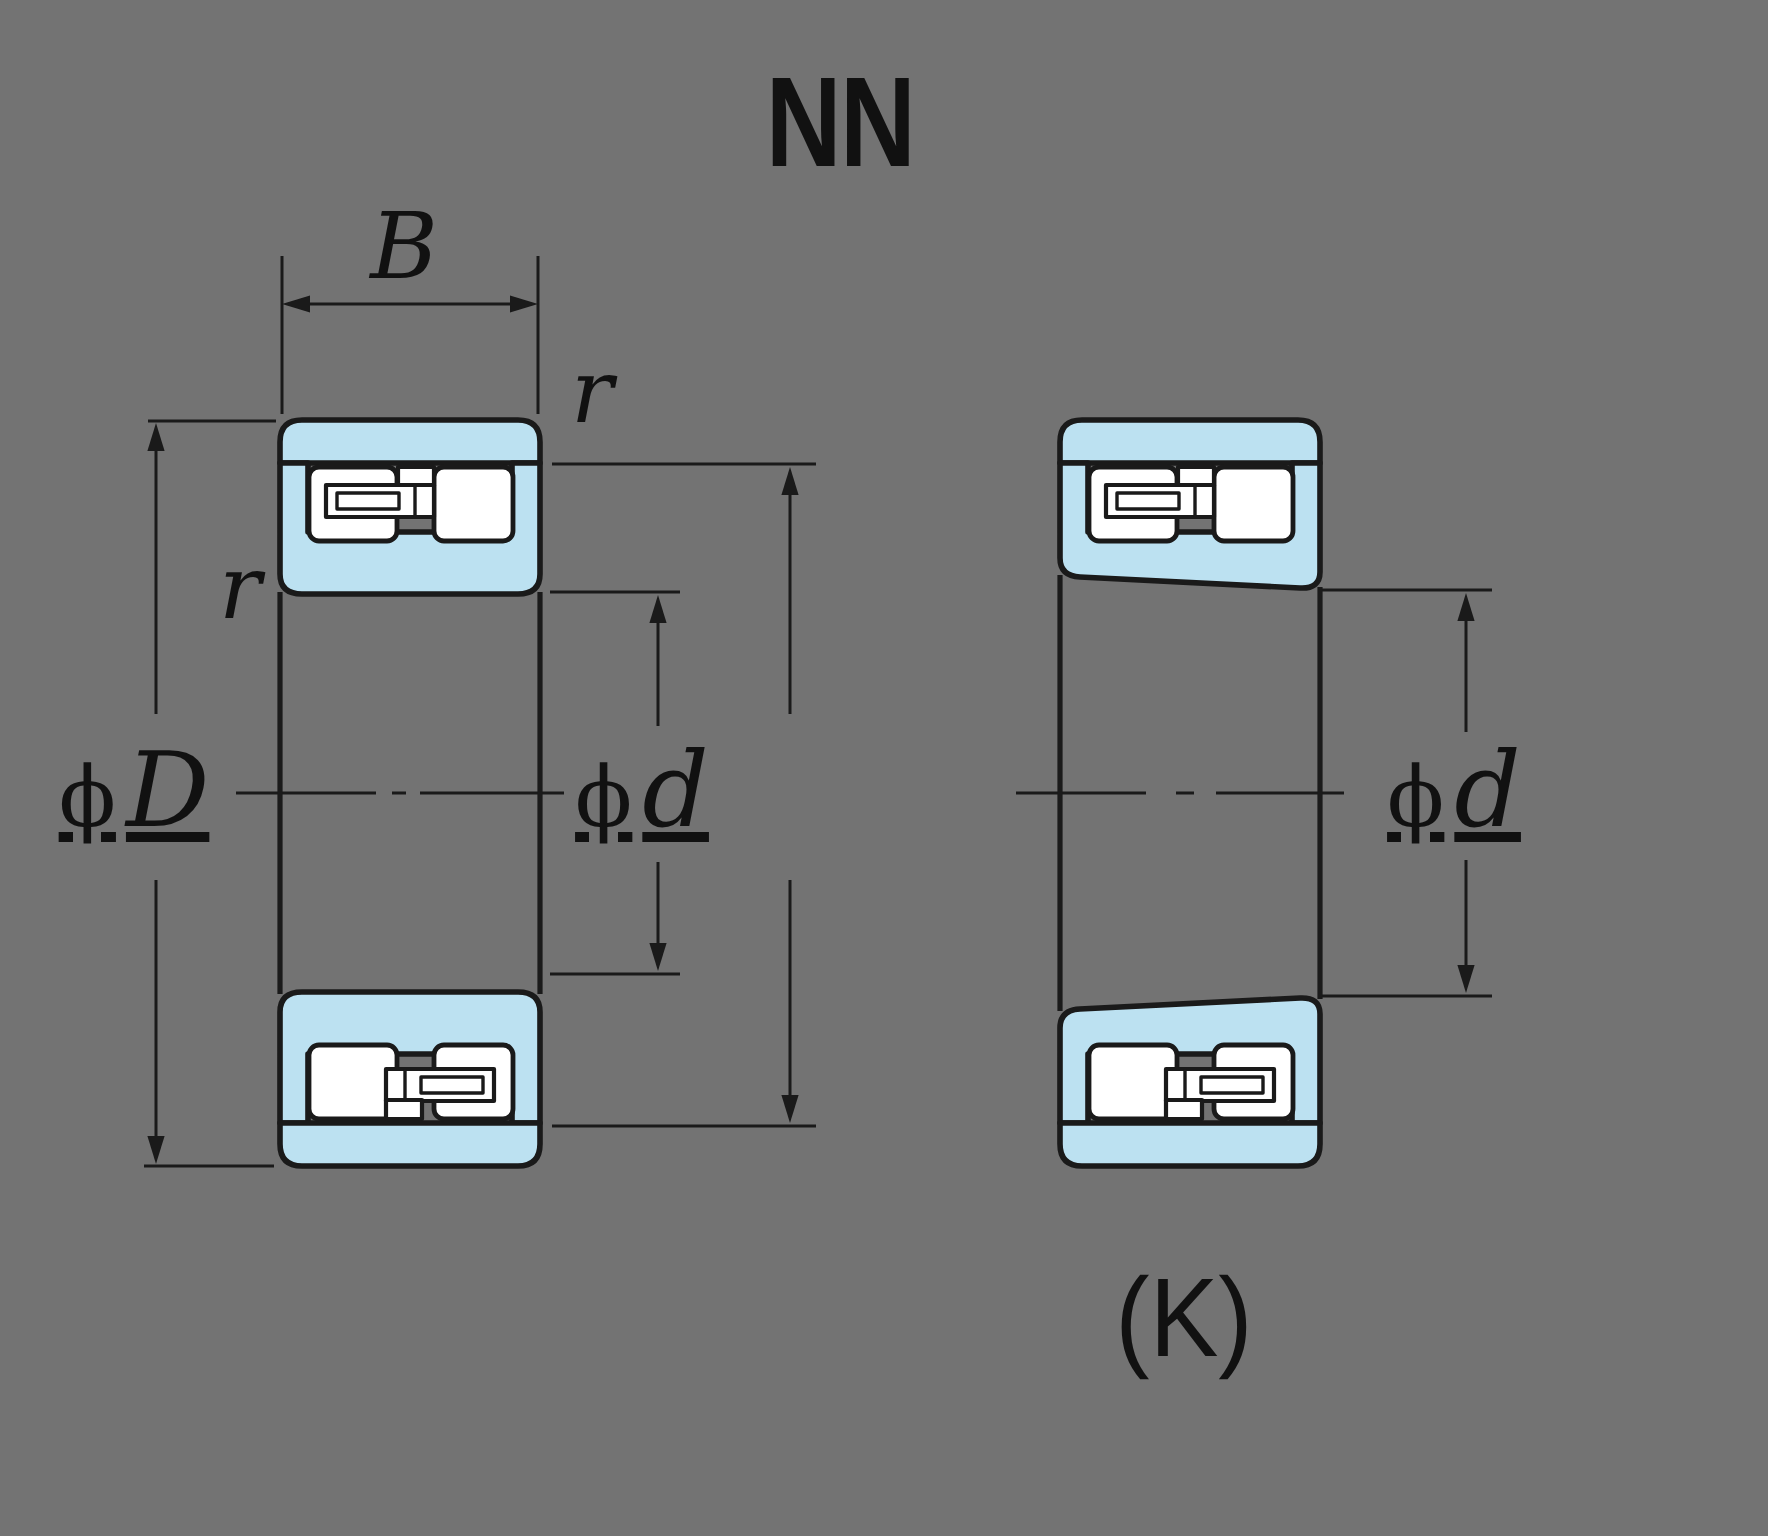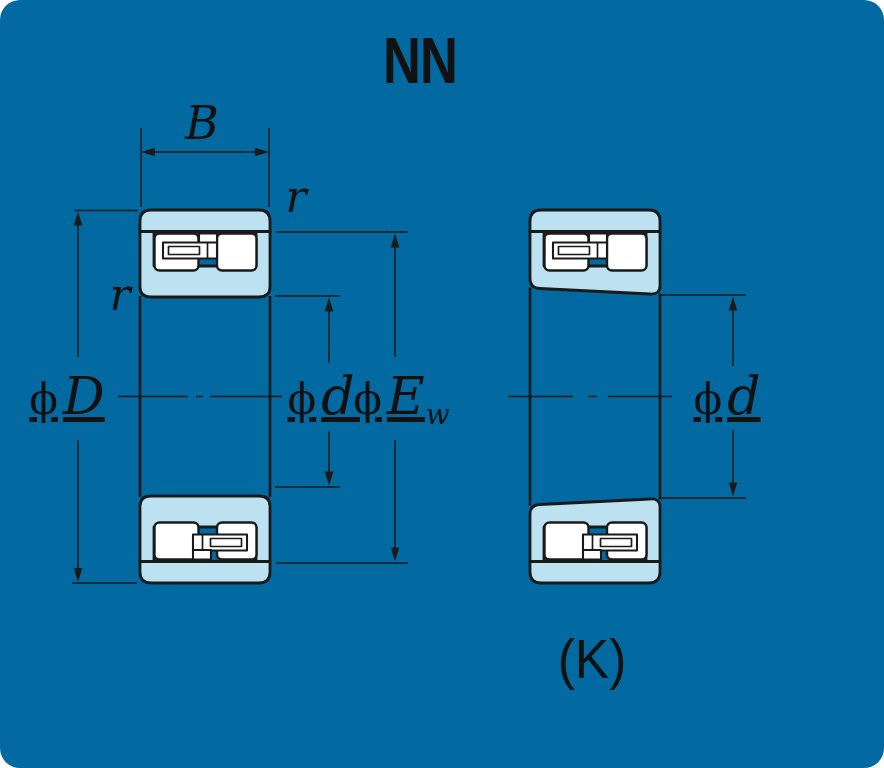--- a/index.html
+++ b/index.html
@@ -44,21 +44,21 @@
   .sub-w{
     font-size:28px;
     position:relative;
     top:10px;
     left:1px;
   }
 </style>
 </head>
 <body>
 
-<div class="canvas" style="background: #0369a1; border-radius: 20px;">
+<div class="canvas" style="background: #737373;">
 
   <svg width="884" height="768" viewBox="0 0 884 768">
 
     <g stroke="#1a1a1a" fill="none" stroke-linejoin="round">
 
       <g stroke-width="1.5">
         <line x1="141" y1="128" x2="141" y2="207"></line>
         <line x1="269" y1="128" x2="269" y2="207"></line>
         <line x1="154" y1="152" x2="256" y2="152"></line>
         <g stroke="none" fill="#1a1a1a">
@@ -203,23 +203,20 @@
   <div class="label dim-label dim-r" style="left:120px; top:295px;">r</div>
 
   <div class="label dim-label dim-main" style="left:67px; top:396px;">
     <span class="phi">ϕ</span><span>D</span>
   </div>
 
   <div class="label dim-label dim-main" style="left:321px; top:396px;">
     <span class="phi">ϕ</span><span>d</span>
   </div>
 
-  <div class="label dim-label dim-main" style="left:401px; top:396px;">
-    <span class="phi">ϕ</span><span>E</span><span class="sub-w">w</span>
-  </div>
 
   <div class="label dim-label dim-main" style="left:727px; top:396px;">
     <span class="phi">ϕ</span><span>d</span>
   </div>
 
   <div class="label caption-label" style="left:592px; top:659px;">(K)</div>
 
 </div>
 
 </body></html>

